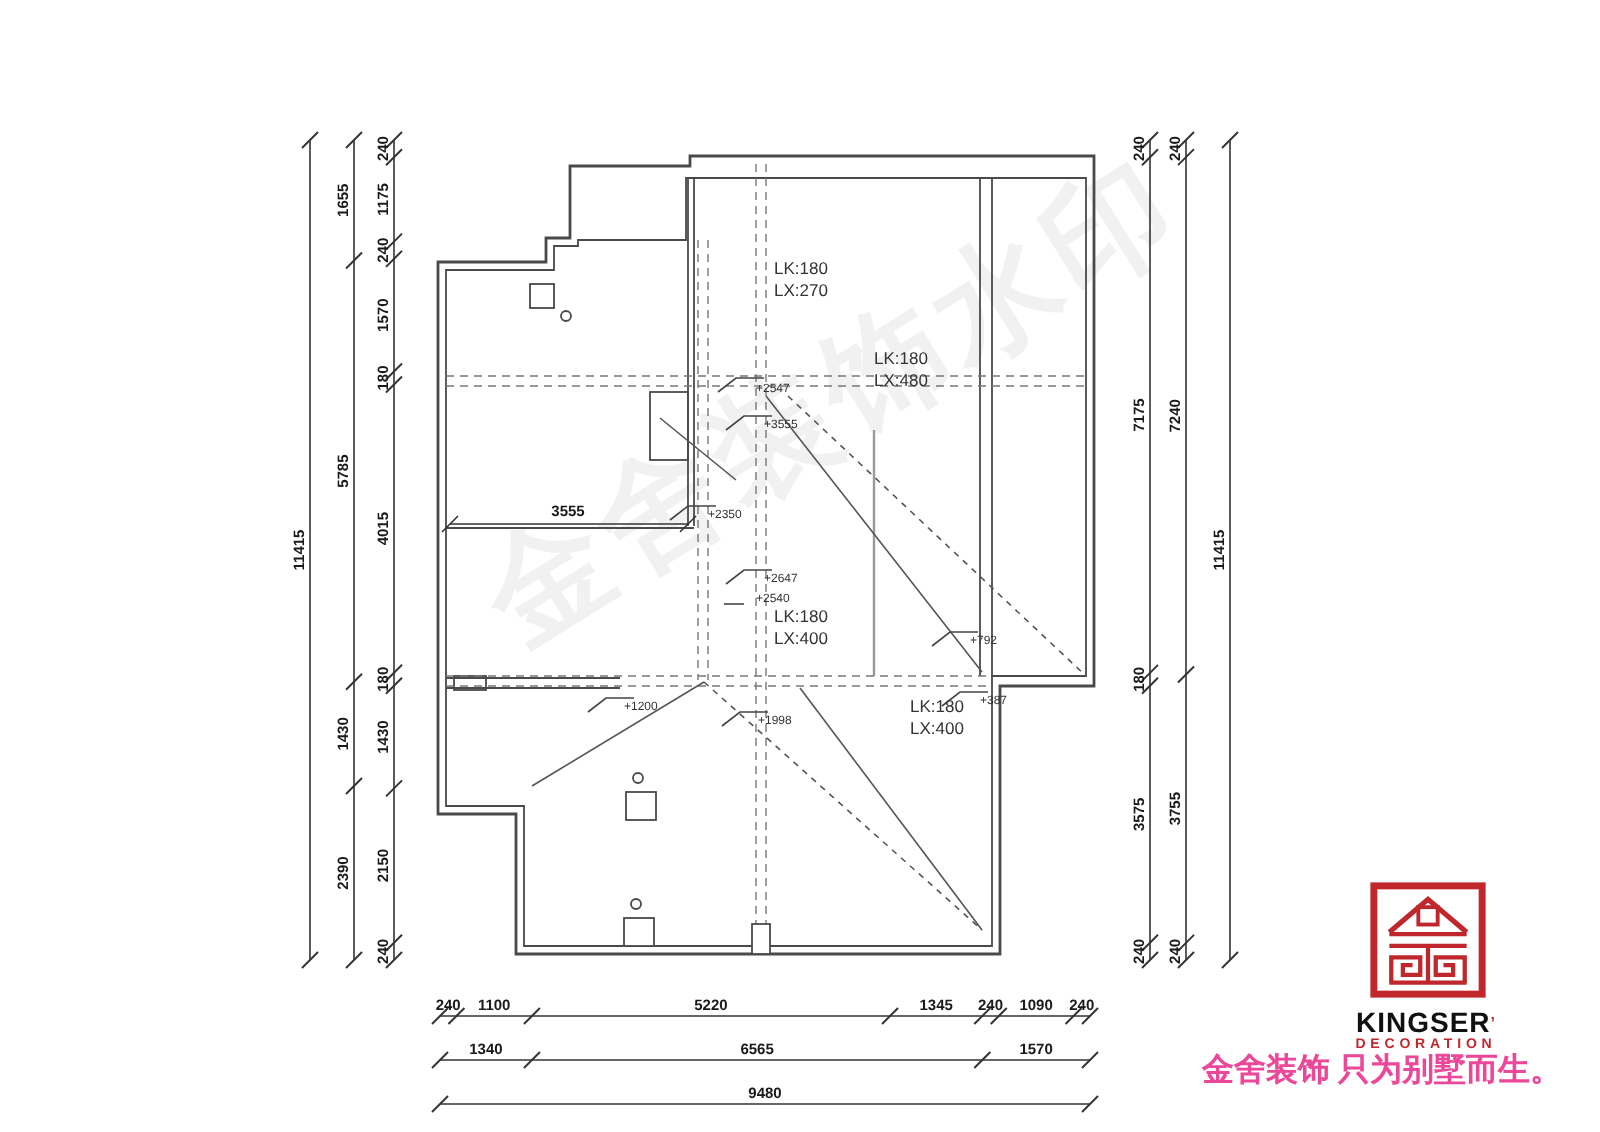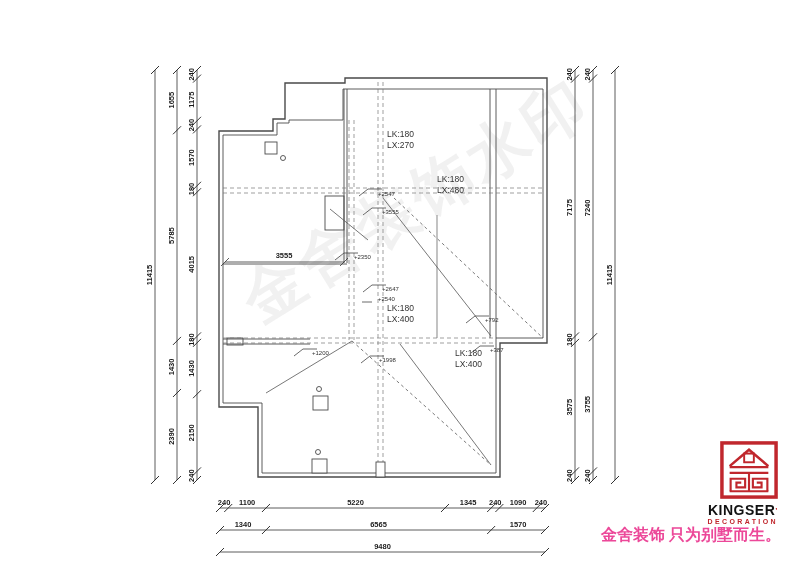--- a/index.html
+++ b/index.html
@@ -9,21 +9,21 @@
   .dimtxt{font-size:7.5px;font-weight:700;fill:#1a1a1a;}
   .lktxt{font-size:8.5px;fill:#333;}
   .lvtxt{font-size:6px;fill:#333;}
   #watermark{
     position:absolute;left:215px;top:150px;width:430px;
     font-size:62px;font-weight:700;color:rgba(60,60,60,0.07);
     transform:rotate(-32deg);transform-origin:center center;
     letter-spacing:4px;white-space:nowrap;pointer-events:none;
     font-family:"Liberation Serif",serif;
   }
-  #logo{position:absolute;left:648px;top:441px;width:130px;text-align:right;}
+  #logo{position:absolute;left:648px;top:441px;width:130px;text-align:center;}
   #logo .seal{width:58px;height:58px;margin-left:2px;}
   #logo .brand{font-size:14px;font-weight:700;color:#111;letter-spacing:0.5px;line-height:13px;margin-top:1px;}
   #logo .brand .mark{color:#c0272d;font-size:8px;vertical-align:top;}
   #logo .sub{font-size:7px;font-weight:700;color:#c0272d;letter-spacing:2.4px;line-height:9px;}
   #slogan{
     position:absolute;left:601px;top:525px;width:200px;
     font-family:"Liberation Serif",serif;font-weight:700;
     font-size:16px;color:#ec4899;white-space:nowrap;
   }
 </style>

